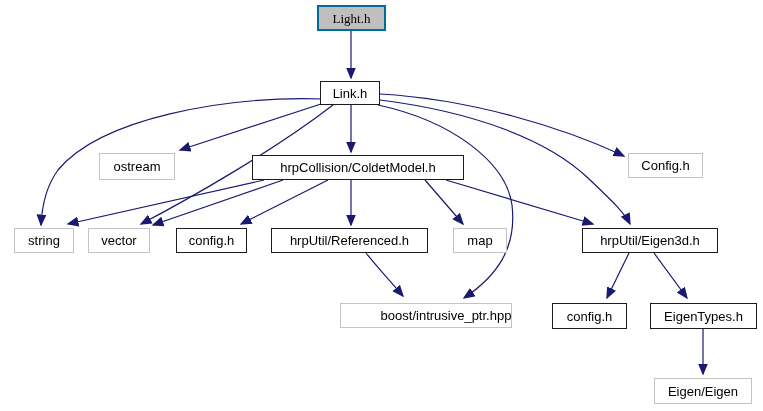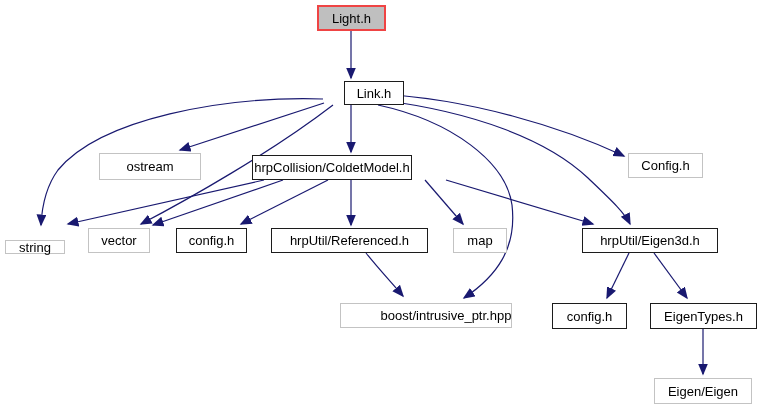--- a/index.html
+++ b/index.html
@@ -40,22 +40,23 @@
     cursor: default;
   }
   .node.internal {
     border: 1.5px solid #1c1c1c;
     cursor: pointer;
   }
   .node.external {
     border: 1px solid #c3c3c3;
   }
   .node.root {
-    border: 2px solid #ef4444;
+    border: 2px solid #0369a1;
     background: #bfbfbf;
+    font-family: Liberation Serif, serif;
   }
 </style>
 </head>
 <body>
 
 <div id="stage">
   <svg class="edge-layer" viewBox="0 0 763 411" xmlns="http://www.w3.org/2000/svg">
     <defs>
       <marker id="arrowhead" markerUnits="userSpaceOnUse" markerWidth="14" markerHeight="12" refX="10.5" refY="5" orient="auto">
         <path id="arrowhead-shape" d="M0,0 L12,5 L0,10 z" fill="#191970"></path>
@@ -77,25 +78,25 @@
         <path class="edge" d="M425,180 L463,224" stroke="#191970" marker-end="url(#arrowhead)"></path>
         <path class="edge" d="M446,180 L593,224" stroke="#191970" marker-end="url(#arrowhead)"></path>
         <path class="edge" d="M366,253 C378,268 391,282 403,296" stroke="#191970" marker-end="url(#arrowhead)"></path>
         <path class="edge" d="M629,253 L607,298" stroke="#191970" marker-end="url(#arrowhead)"></path>
         <path class="edge" d="M654,253 L687,298" stroke="#191970" marker-end="url(#arrowhead)"></path>
         <path class="edge" d="M703,329 L703,374" stroke="#191970" marker-end="url(#arrowhead)"></path>
       </g>
   </svg>
   <div id="node-group">
       <div class="node root" style="left: 317px; top: 5px; width: 69px; height: 26px; background: rgb(191, 191, 191);">Light.h</div>
-      <div class="node internal" style="left: 320px; top: 81px; width: 60px; height: 24px; margin-left: 24px;">Link.h</div>
-      <div class="node external" style="left: 99px; top: 153px; width: 102px; height: 27px; text-align: center;">ostream</div>
-      <div class="node internal" style="left: 252px; top: 155px; width: 160px; height: 25px;">hrpCollision/ColdetModel.h</div>
+      <div class="node internal" style="left: 320px; top: 81px; width: 60px; height: 24px;">Link.h</div>
+      <div class="node external" style="left: 99px; top: 153px; width: 76px; height: 27px; text-align: center;">ostream</div>
+      <div class="node internal" style="left: 252px; top: 155px; width: 212px; height: 25px;">hrpCollision/ColdetModel.h</div>
       <div class="node external" style="left: 628px; top: 153px; width: 75px; height: 25px;">Config.h</div>
-      <div class="node external" style="left: 5px; top: 228px; width: 60px; height: 14px; margin-top: 12px;">string</div>
+      <div class="node external" style="left: 14px; top: 228px; width: 60px; height: 25px;">string</div>
       <div class="node external" style="left: 88px; top: 228px; width: 62px; height: 25px;">vector</div>
       <div class="node internal" style="left: 176px; top: 228px; width: 71px; height: 25px;">config.h</div>
       <div class="node internal" style="left: 271px; top: 228px; width: 157px; height: 25px;">hrpUtil/Referenced.h</div>
       <div class="node external" style="left: 453px; top: 228px; width: 54px; height: 25px;">map</div>
       <div class="node internal" style="left: 582px; top: 228px; width: 136px; height: 25px;">hrpUtil/Eigen3d.h</div>
       <div class="node external" style="left: 340px; top: 303px; width: 172px; height: 25px; padding-left: 40px;">boost/intrusive_ptr.hpp</div>
       <div class="node internal" style="left: 552px; top: 303px; width: 75px; height: 26px;">config.h</div>
       <div class="node internal" style="left: 650px; top: 303px; width: 107px; height: 26px; text-align: right;">EigenTypes.h</div>
       <div class="node external" style="left: 654px; top: 378px; width: 98px; height: 26px;">Eigen/Eigen</div>
     </div>

